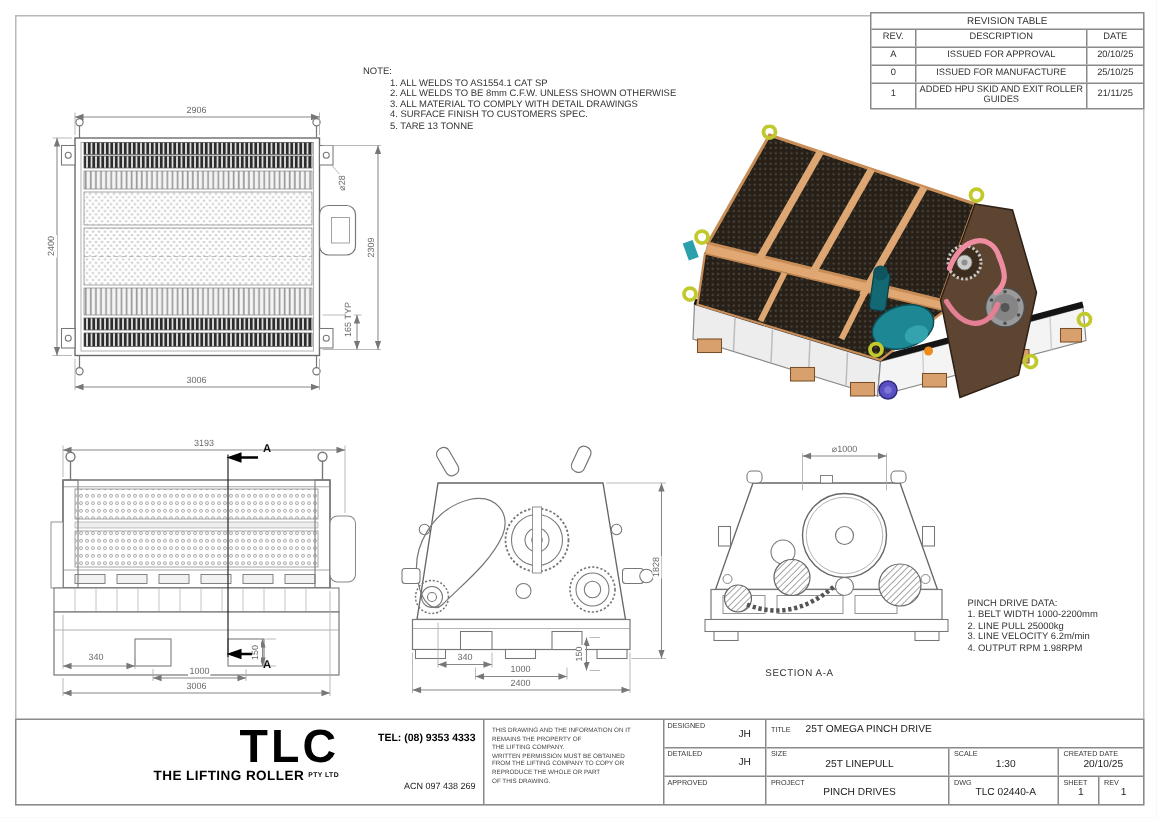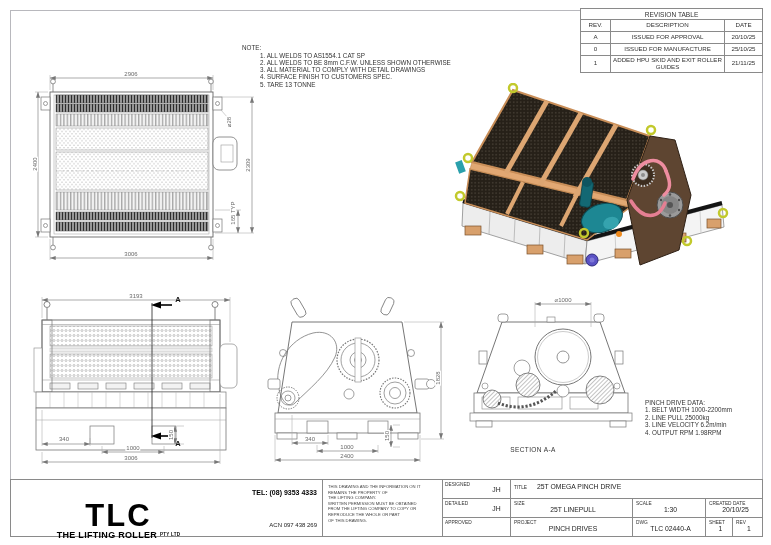--- a/index.html
+++ b/index.html
@@ -28,21 +28,21 @@
   
   .pinchdata { position:absolute; left:645px; top:399px; font-size:6.3px; line-height:7.4px; color:#333; white-space:nowrap; }
 
   
   .view { position:absolute; }
   .view svg { display:block; }
 
   
   .tb { position:absolute; left:10px; top:479px; width:753px; height:58px; border:1px solid #8a8a8a; display:flex; background:#fff; font-size:6.8px; }
   .tb-logo { width:312px; display:flex; border-right:1px solid #8a8a8a; }
-  .tb-logo-main { flex:1; text-align:center; padding-top:3px;margin-top:18px; }
+  .tb-logo-main { flex:1; text-align:right; padding-top:3px; }
   .tb-logo-tlc { font-size:31px; line-height:29px; font-weight:bold; letter-spacing:2px; color:#000; }
   .tb-logo-co { font-size:9px; font-weight:bold; color:#000; letter-spacing:0.3px; }
   .tb-logo-pty { font-size:4.5px; font-weight:bold; vertical-align:2px; }
   .tb-contact { width:96px; display:flex; flex-direction:column; justify-content:space-between; padding:9px 5px 8px 0; text-align:right; }
   .tb-tel { font-size:7px; font-weight:bold; color:#000; white-space:nowrap; }
   .tb-acn { font-size:6px; color:#222; white-space:nowrap; }
   .tb-disc { width:120px; border-right:1px solid #8a8a8a; padding:4px 3px 0 5px; font-size:4.2px; line-height:5.6px; color:#444; }
   .tb-sign { width:68px; border-right:1px solid #8a8a8a; display:flex; flex-direction:column; }
   .tb-sign-row { flex:1; display:flex; border-bottom:1px solid #8a8a8a; }
   .tb-sign-row:last-child { border-bottom:none; }

